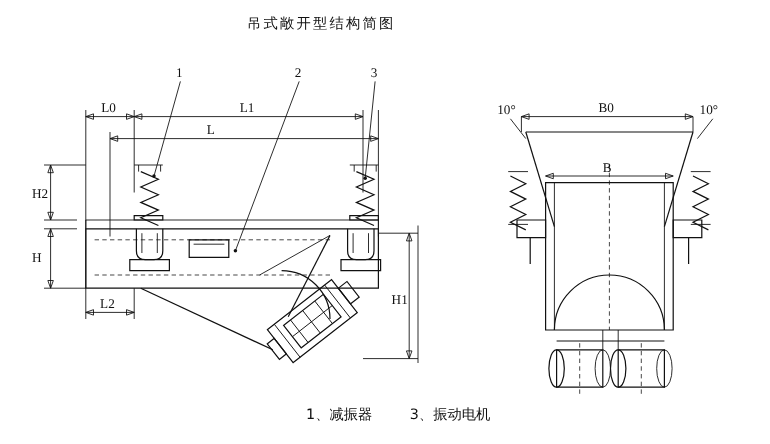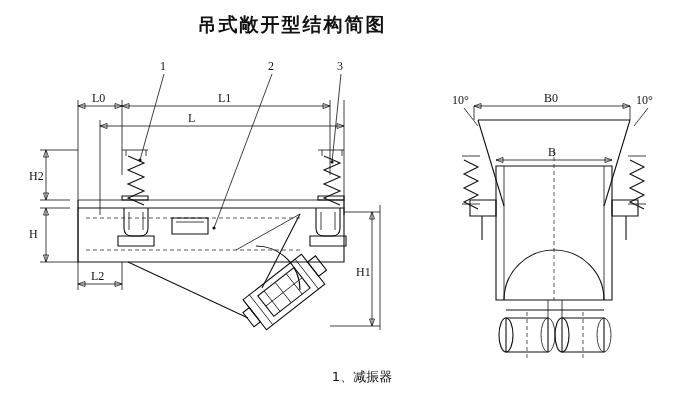--- a/index.html
+++ b/index.html
@@ -4,21 +4,21 @@
 <style>
   html,body{margin:0;padding:0;}
   body{
     width:700px;height:404px;background:#ffffff;
     font-family:"Liberation Sans", sans-serif;
     color:#111;overflow:hidden;position:relative;
   }
   #wrap{position:relative;width:700px;height:404px;}
   #title{
     position:absolute;top:12px;left:0;width:584px;text-align:center;
-    font-size:19px;font-weight:bold;letter-spacing:2px;color:#111;
+    font-size:13px;font-weight:normal;letter-spacing:2px;color:#111;
     font-family:"DejaVu Sans","Liberation Sans",sans-serif;
   }
   #legend{
     position:absolute;top:368px;left:12px;width:700px;
     display:flex;justify-content:center;gap:34px;
     font-size:13px;color:#111;
     font-family:"DejaVu Sans","Liberation Sans",sans-serif;
   }
   .legend-item{white-space:nowrap;}
   svg{position:absolute;top:0;left:0;}
@@ -216,15 +216,16 @@
         <path class="dashfine" d="M583 312 L583 358"></path>
       </g>
       <path class="ln" d="M506 310 L604 310"></path>
       <path class="thin" d="M548 300 L548 318"></path>
       <path class="thin" d="M562 300 L562 318"></path>
     </g>
   </svg>
 
   <div id="legend">
     <span class="legend-item">1、减振器</span>
+    <span class="legend-item">3、振动电机</span>
   </div>
 
 </div>
 
 </body></html>

